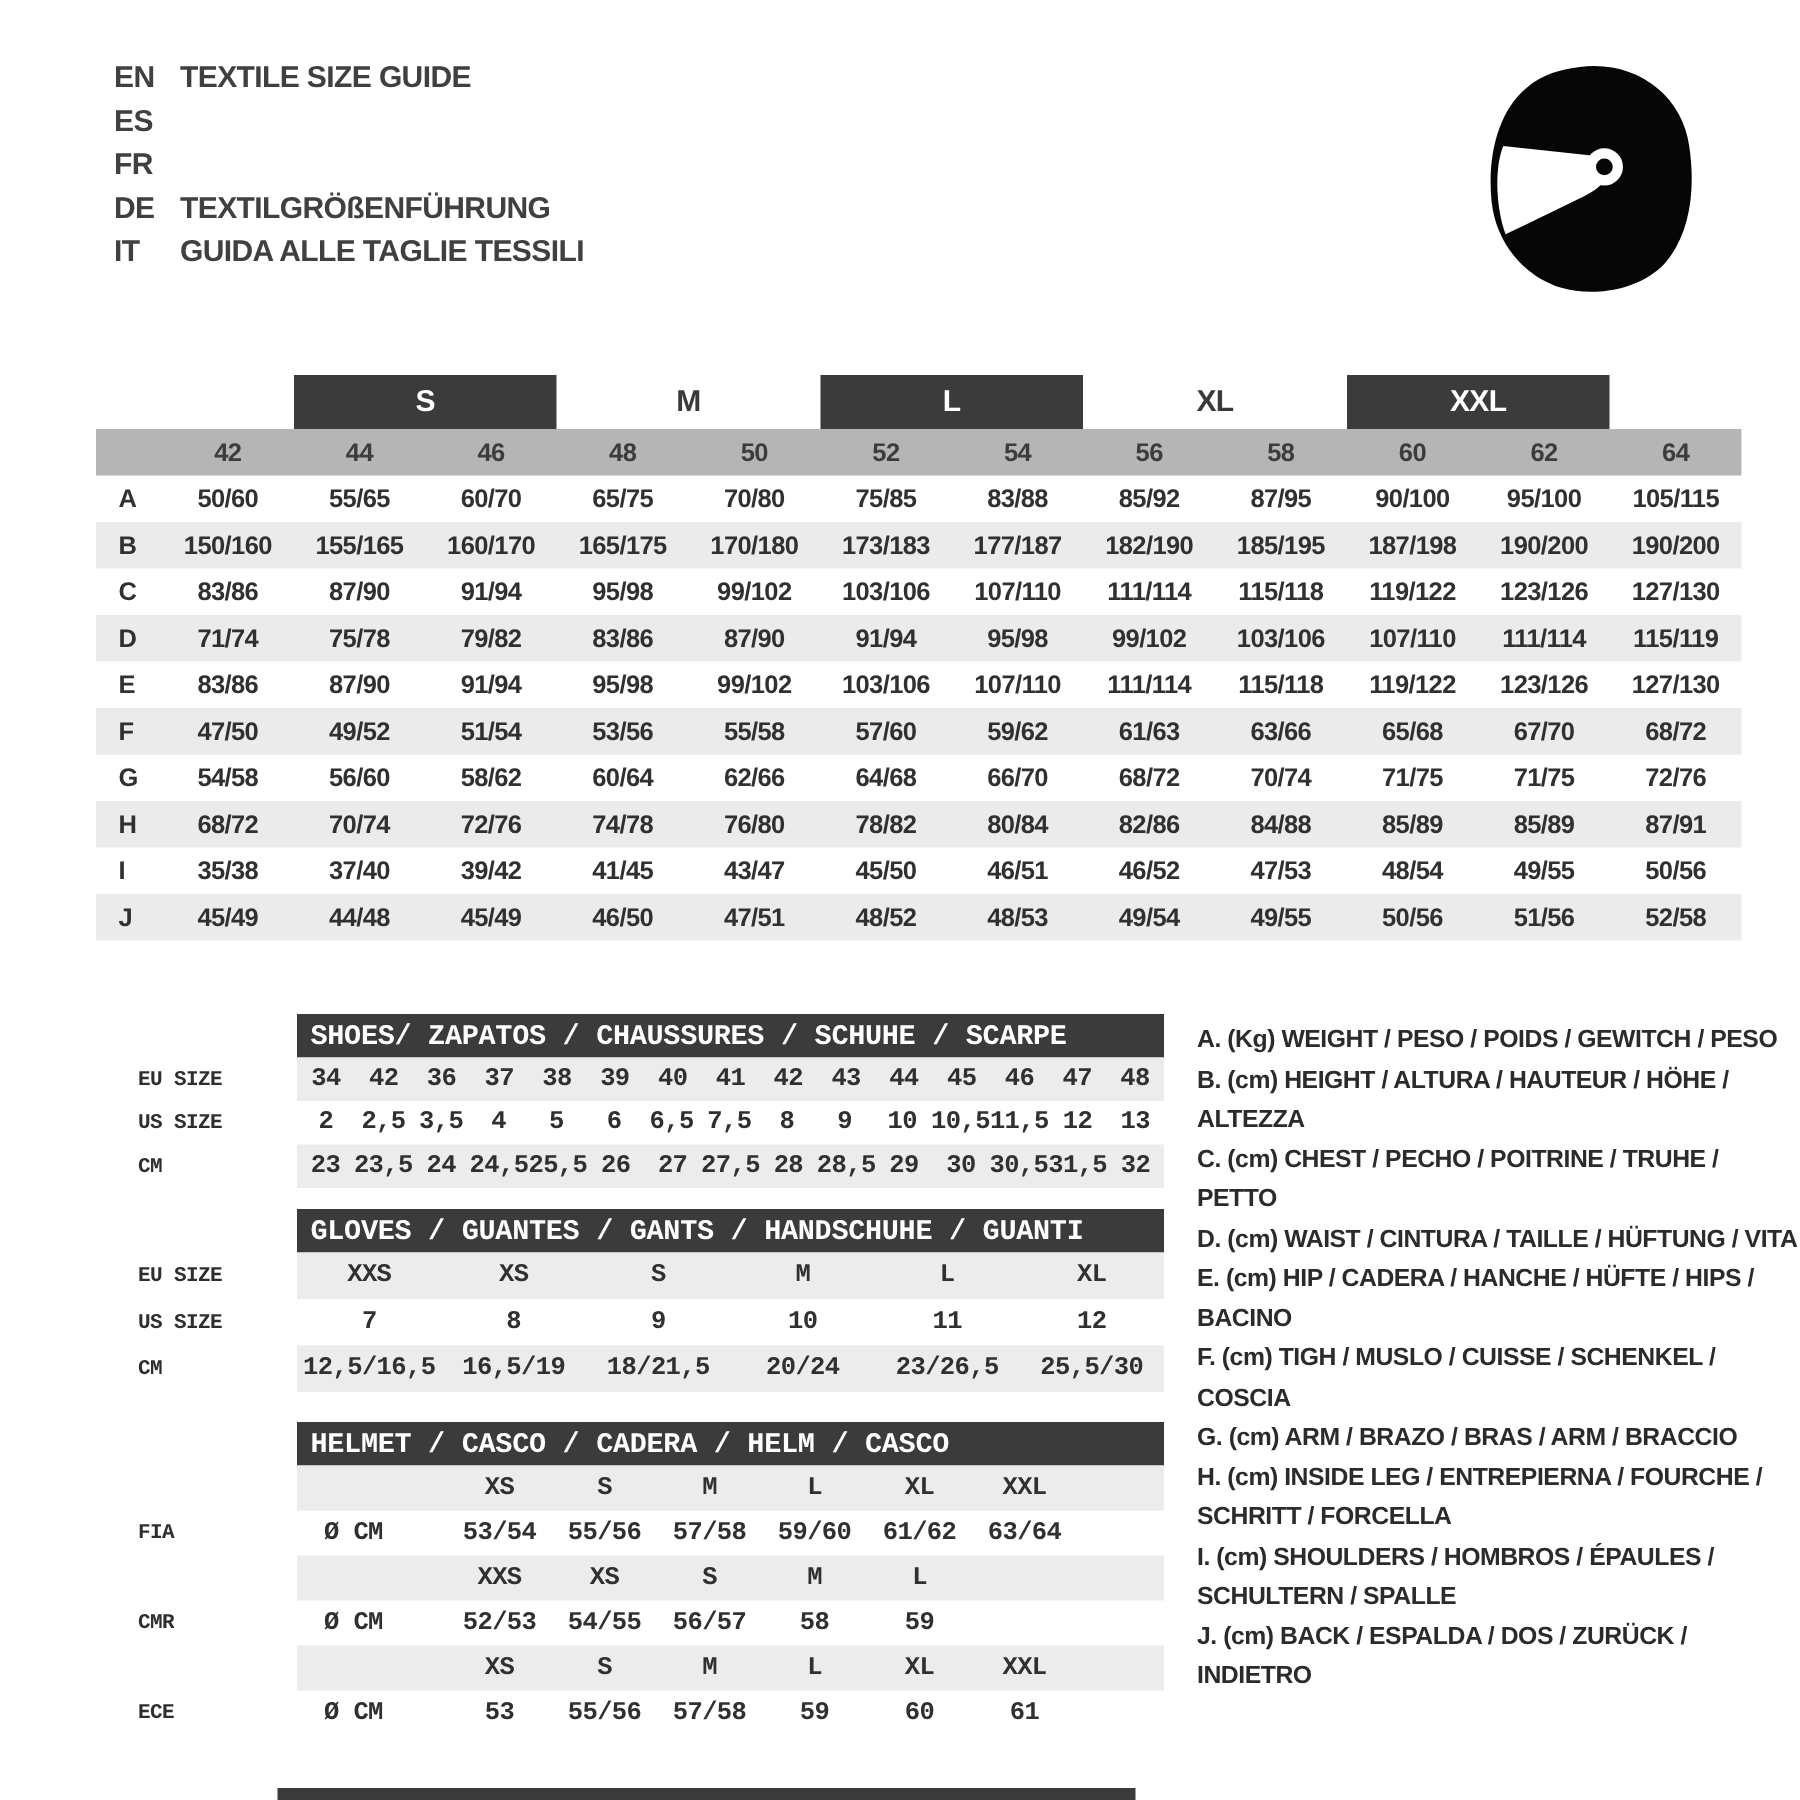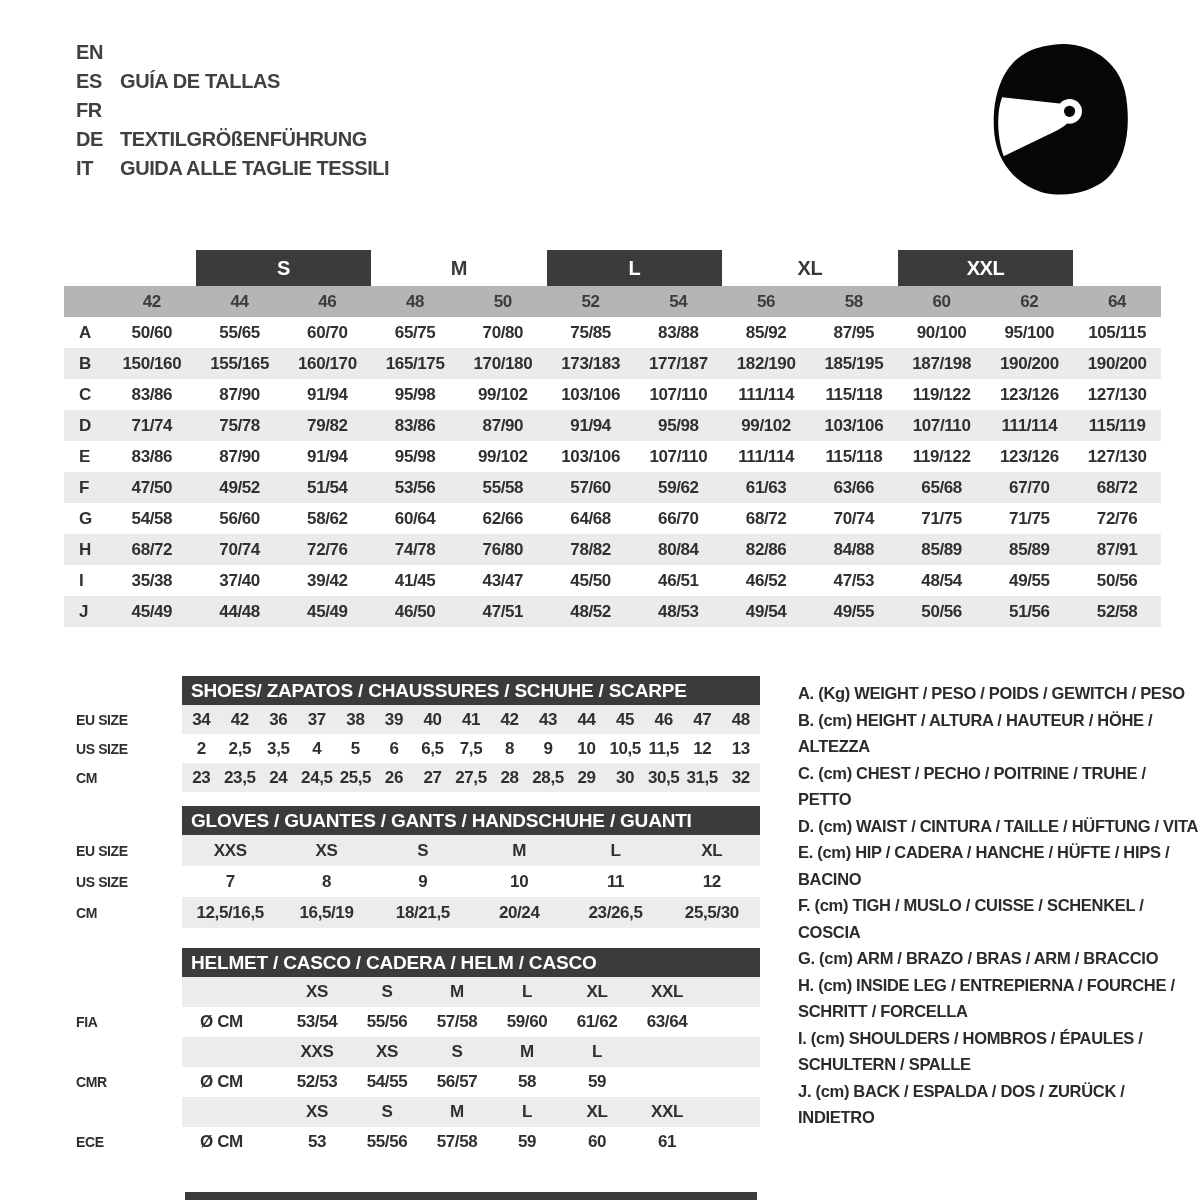--- a/index.html
+++ b/index.html
@@ -24,21 +24,21 @@
   .gc3{grid-column:3 / span 2} .gc5{grid-column:5 / span 2} .gc7{grid-column:7 / span 2}
   .gc9{grid-column:9 / span 2} .gc11{grid-column:11 / span 2}
   .num-row { height:31px; background:#b5b5b5; color:#3c3c3c; }
   .cell { display:flex; align-items:center; justify-content:center; font-size:17px; }
   .drow { height:31px; }
   .drow:nth-child(even) { background:#ebebeb; }
   .letter-cell { display:flex; align-items:center; padding-left:15px; font-size:17px; }
   .contents { display:contents; }
 
   
-  .lower-left { position:absolute; left:64px; top:676px; width:696px; }
+  .lower-left { position:absolute; left:80px; top:676px; width:696px;font-family:Liberation Mono, monospace; }
   .sec-header-row { display:grid; grid-template-columns:118px 1fr; }
   .sec-header { height:29px; background:#3b3b3b; color:#fff; display:flex; align-items:center;
                 padding-left:9px; font-size:19px; letter-spacing:-0.2px; }
   .srow { display:grid; grid-template-columns:118px 1fr; }
   .slabel { display:flex; align-items:center; font-size:14px; padding-left:12px; color:#2e2e2e; }
   .svals { display:grid; }
   .shoes-rows .srow { height:29px; }
   .shoes-rows .svals { grid-template-columns:repeat(15,1fr); }
   .gloves-rows .srow { height:31px; }
   .gloves-rows .svals { grid-template-columns:repeat(6,1fr); }
@@ -58,23 +58,23 @@
   .crop-bar { position:absolute; left:185px; bottom:0; width:572px; height:8px; background:#3b3b3b; }
 </style>
 </head>
 <body>
 
 <div class="lang-block">
   <div class="contents">
     
   <div class="lang-row">
       <span>EN</span>
+      <span>TEXTILE SIZE GUIDE</span>
     </div><div class="lang-row">
       <span>ES</span>
-      <span>GUÍA DE TALLAS</span>
     </div><div class="lang-row">
       <span>FR</span>
     </div><div class="lang-row">
       <span>DE</span>
       <span>TEXTILGRÖßENFÜHRUNG</span>
     </div><div class="lang-row">
       <span>IT</span>
       <span>GUIDA ALLE TAGLIE TESSILI</span>
     </div></div>
 </div>

